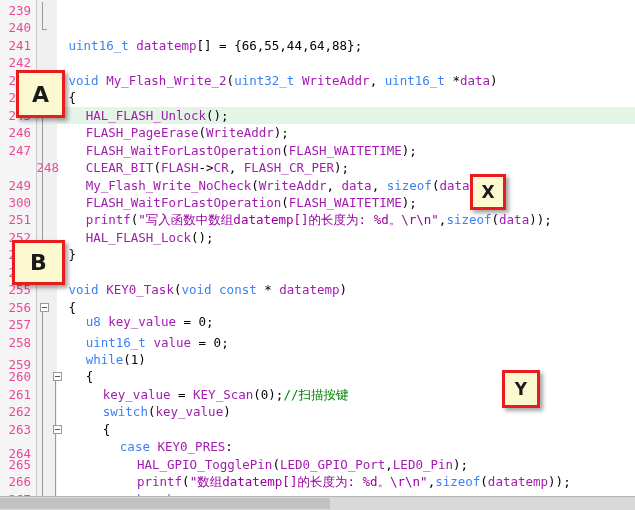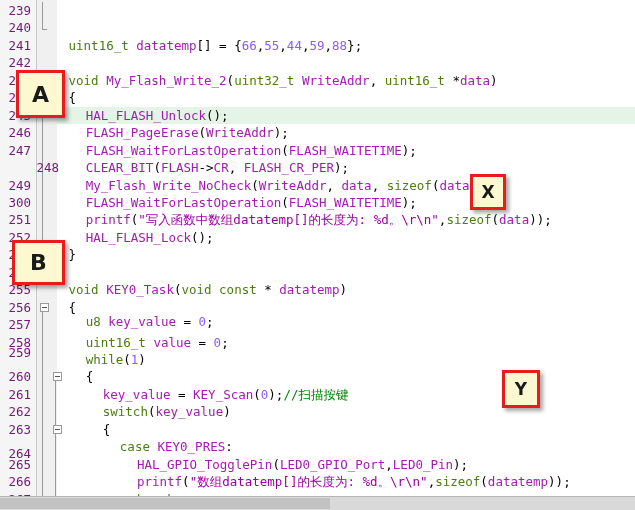--- a/index.html
+++ b/index.html
@@ -46,36 +46,36 @@
     top: 0;
     right: 0;
     height: 497px;
     background: #ffffff;
   }
   .ln {
     position: absolute;
     left: 0;
     width: 31px;
     text-align: right;
-    color: #701a75;
+    color: #ec4899;
     font-size: 12.5px;
     font-family: "DejaVu Sans Mono", "Liberation Mono", monospace;
   }
   .src {
     position: absolute;
     left: 60px;
     color: #000000;
     font-size: 12.5px;
     font-family: "DejaVu Sans Mono", "Liberation Mono", monospace;
     white-space: pre;
   }
 
   
-  .kw  { color: #4d7c0f; }
-  .num { color: #8b5cf6; }
+  .kw  { color: #3b82f6; }
+  .num { color: #000000; }
   .str { color: #9900a0; }
   .cmt { color: #008000; }
   .plain { color: #a21caf; }
 
   
   .cur-line-hl {
     position: absolute;
     left: 57px;
     right: 0;
     height: 17.45px;
@@ -171,21 +171,21 @@
       <div class="fold-vline" style="left: 42px; top: 311.65px; height: 369.45px;"></div>
       <div class="fold-box" style="left: 53px; top: 372.45px;"></div>
       <div class="fold-vline" style="left: 55px; top: 381.45px; height: 299.65px;"></div>
       <div class="fold-box" style="left: 53px; top: 424.8px;"></div>
     </div>
 
   <div id="lines">
       <div class="ln" style="top: 2px; position: absolute; line-height: 17.45px;">239</div>
       <div class="ln" style="top: 19.45px; position: absolute; line-height: 17.45px;">240</div>
       <div class="ln" style="top: 36.9px; position: absolute; line-height: 17.45px;">241</div>
-      <div class="src" style="top: 36.9px; left: 68.55px; line-height: 17.45px;"><span class="kw">uint16_t</span> <span class="plain">datatemp</span>[] = {<span class="num">66</span>,<span class="num">55</span>,<span class="num">44</span>,<span class="num">59</span>,<span class="num">88</span>};</div>
+      <div class="src" style="top: 36.9px; left: 68.55px; line-height: 17.45px;"><span class="kw">uint16_t</span> <span class="plain">datatemp</span>[] = {<span class="num">66</span>,<span class="num">55</span>,<span class="num">44</span>,<span class="num">64</span>,<span class="num">88</span>};</div>
       <div class="ln" style="top: 54.35px; position: absolute; line-height: 17.45px;">242</div>
       <div class="ln" style="top: 71.8px; position: absolute; line-height: 17.45px;">243</div>
       <div class="src" style="top: 71.8px; left: 68.55px; line-height: 17.45px;"><span class="kw">void</span> <span class="plain">My_Flash_Write_2</span>(<span class="kw">uint32_t</span> <span class="plain">WriteAddr</span>, <span class="kw">uint16_t</span> *<span class="plain">data</span>)</div>
       <div class="ln" style="top: 89.25px; position: absolute; line-height: 17.45px;">244</div>
       <div class="src" style="top: 89.25px; left: 68.55px; line-height: 17.45px;">{</div>
       <div class="ln" style="top: 106.7px; position: absolute; line-height: 17.45px;">245</div>
       <div class="src" style="top: 106.7px; left: 85.65px; line-height: 17.45px;"><span class="plain">HAL_FLASH_Unlock</span>();</div>
       <div class="ln" style="top: 124.15px; position: absolute; line-height: 17.45px;">246</div>
       <div class="src" style="top: 124.15px; left: 85.65px; line-height: 17.45px;"><span class="plain">FLASH_PageErase</span>(<span class="plain">WriteAddr</span>);</div>
       <div class="ln" style="top: 141.6px; position: absolute; line-height: 17.45px;">247</div>
@@ -204,21 +204,21 @@
       <div class="src" style="top: 246.3px; left: 68.55px; line-height: 17.45px;">}</div>
       <div class="ln" style="top: 263.75px; position: absolute; line-height: 17.45px;">254</div>
       <div class="ln" style="top: 281.2px; position: absolute; line-height: 17.45px;">255</div>
       <div class="src" style="top: 281.2px; left: 68.55px; line-height: 17.45px;"><span class="kw">void</span> <span class="plain">KEY0_Task</span>(<span class="kw">void</span> <span class="kw">const</span> * <span class="plain">datatemp</span>)</div>
       <div class="ln" style="top: 298.65px; position: absolute; line-height: 17.45px;">256</div>
       <div class="src" style="top: 298.65px; left: 68.55px; line-height: 17.45px;">{</div>
       <div class="ln" style="top: 316.1px; position: absolute; line-height: 17.45px;">257</div>
       <div class="src" style="top: 313px; left: 85.65px; line-height: 17.45px;"><span class="kw">u8</span> <span class="plain">key_value</span> = <span class="num">0</span>;</div>
       <div class="ln" style="top: 333.55px; position: absolute; line-height: 17.45px;">258</div>
       <div class="src" style="top: 333.55px; left: 85.65px; line-height: 17.45px;"><span class="kw">uint16_t</span> <span class="plain">value</span> = <span class="num">0</span>;</div>
-      <div class="ln" style="top: 344px; position: absolute; line-height: 17.45px;">259</div>
+      <div class="ln" style="top: 356px; position: absolute; line-height: 17.45px;">259</div>
       <div class="src" style="top: 351px; left: 85.65px; line-height: 17.45px;"><span class="kw">while</span>(<span class="num">1</span>)</div>
       <div class="ln" style="top: 368.45px; position: absolute; line-height: 17.45px;">260</div>
       <div class="src" style="top: 368.45px; left: 85.65px; line-height: 17.45px;">{</div>
       <div class="ln" style="top: 385.9px; position: absolute; line-height: 17.45px;">261</div>
       <div class="src" style="top: 385.9px; left: 102.75px; line-height: 17.45px;"><span class="plain">key_value</span> = <span class="plain">KEY_Scan</span>(<span class="num">0</span>);<span class="cmt">//扫描按键</span></div>
       <div class="ln" style="top: 403.35px; position: absolute; line-height: 17.45px;">262</div>
       <div class="src" style="top: 403.35px; left: 102.75px; line-height: 17.45px;"><span class="kw">switch</span>(<span class="plain">key_value</span>)</div>
       <div class="ln" style="top: 420.8px; position: absolute; line-height: 17.45px;">263</div>
       <div class="src" style="top: 420.8px; left: 102.75px; line-height: 17.45px;">{</div>
       <div class="ln" style="top: 445px; position: absolute; line-height: 17.45px;">264</div>

